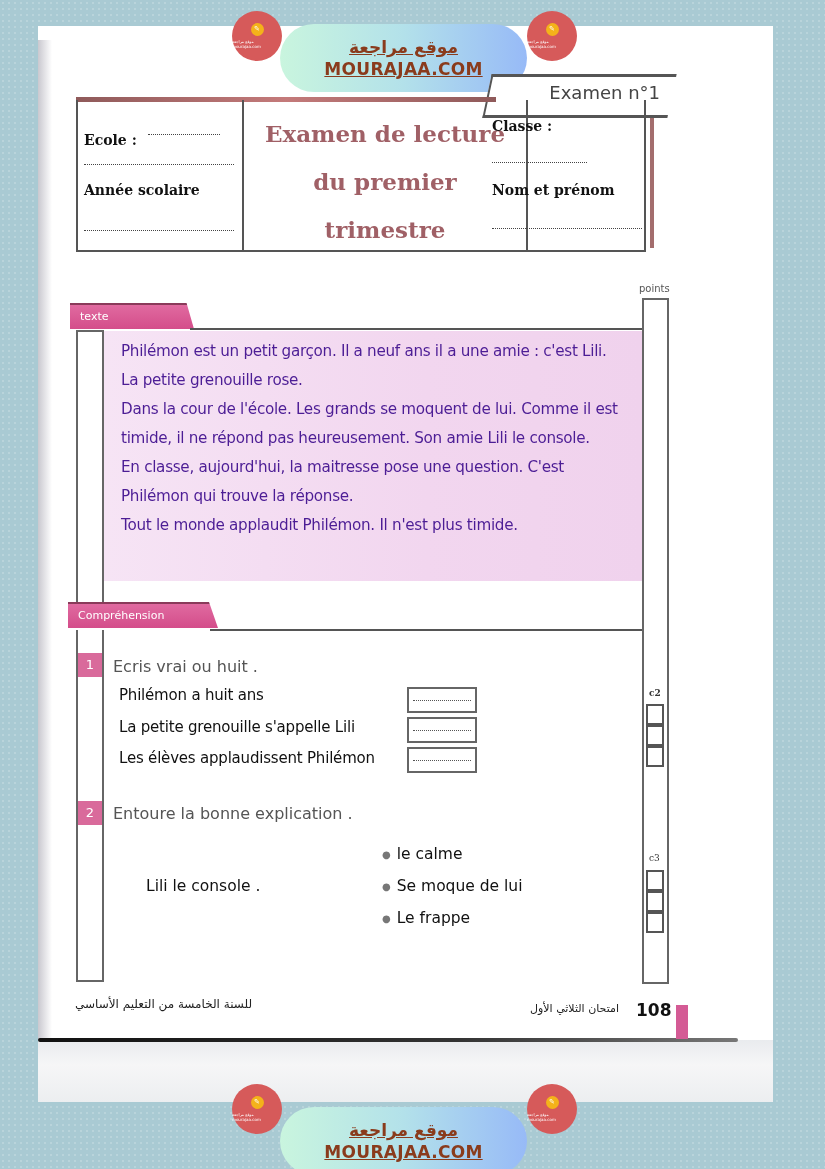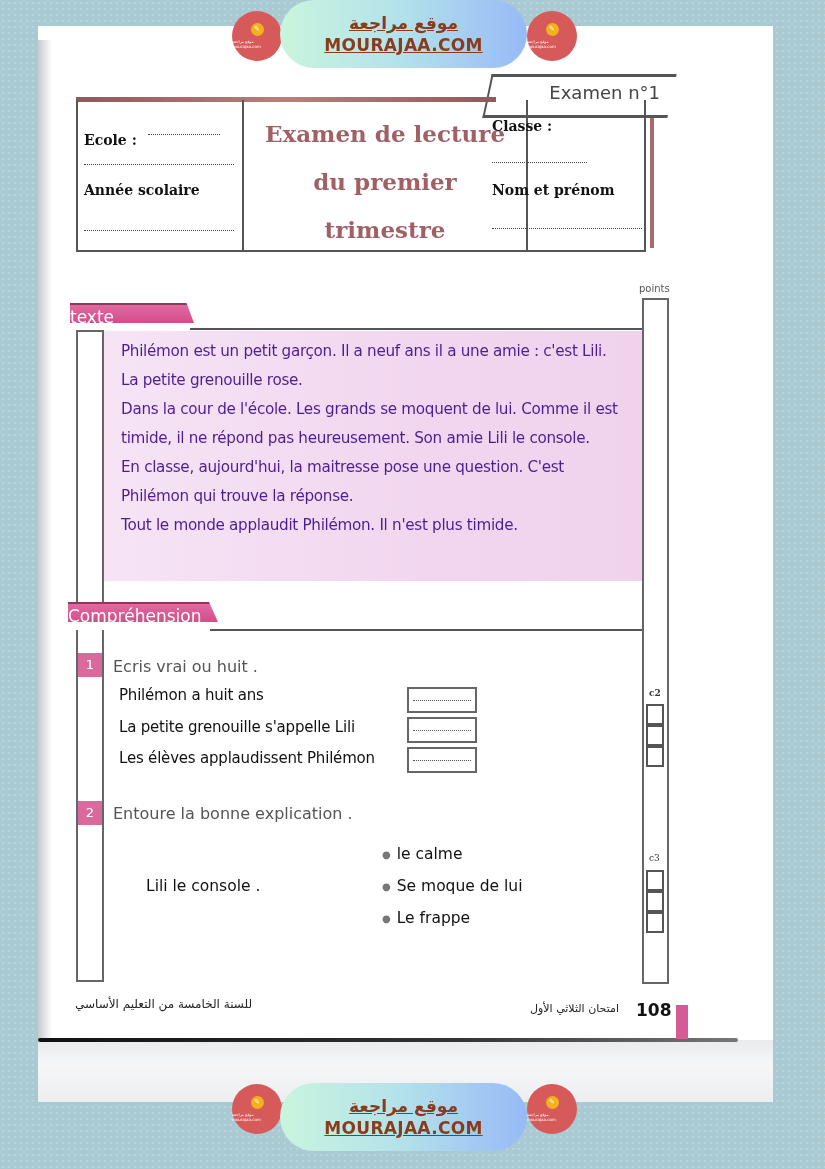--- a/index.html
+++ b/index.html
@@ -28,21 +28,21 @@
       background: linear-gradient(90deg, #111 0%, #333 60%, #777 100%);
       border-radius: 2px;
     }
 
     
     .banner {
       position: absolute; left: 280px; width: 247px; height: 68px;
       border-radius: 34px;
       background: linear-gradient(90deg, #c9f5de 0%, #b3e1ea 50%, #97baf7 100%);
       display: flex; flex-direction: column; align-items: center; justify-content: center;
-      text-decoration: underline; color: #8a3b1c; font-weight: bold;
+      text-decoration: underline; color: #8a3b1c; font-weight: bold; margin-top: 24px;
     }
     .banner .ar { font-size: 17px; line-height: 22px; font-family: "DejaVu Sans", sans-serif; }
     .banner .lat { font-size: 17px; line-height: 22px; font-family: "DejaVu Sans", sans-serif; letter-spacing: 0.3px; }
     .logo-circle {
       position: absolute; width: 50px; height: 50px; border-radius: 50%;
       background: #d65a5a;
       display: flex; flex-direction: column; align-items: center; justify-content: center;
     }
     .logo-circle .book {
       width: 13px; height: 13px; border-radius: 50%;
@@ -84,24 +84,24 @@
     .points-label { position: absolute; left: 639px; top: 283px; font-size: 10px; color: #555; }
     .points-col {
       position: absolute; left: 642px; top: 298px; width: 27px; height: 686px;
       border: 2px solid #666;
     }
     .score-label { position: absolute; font-size: 9px; font-family: "DejaVu Serif", serif; color: #333; left: 649px; }
     .score-box { position: absolute; left: 646px; width: 18px; height: 21px; border: 2px solid #555; background: #fff; }
 
     
     .sec-tab {
-      position: absolute; height: 20px; color: #fff; font-size: 17px;
+      position: absolute; height: 26px; color: #fff; font-size: 11px;
       background: linear-gradient(180deg, #e06aa0, #d44d8a);
       border-top: 2px solid #8a3a5a;
-      padding-left: 0; line-height: 24px;
+      padding-left: 10px; line-height: 24px;
       clip-path: polygon(0 0, 94% 0, 100% 100%, 0 100%);
     }
     .sec-line { position: absolute; height: 2px; background: #555; }
 
     
     .left-frame { position: absolute; left: 76px; top: 330px; width: 28px; height: 652px; border: 2px solid #666; border-right: 2px solid #666; }
 
     
     .text-panel {
       position: absolute; left: 104px; top: 331px; width: 538px; height: 250px;

